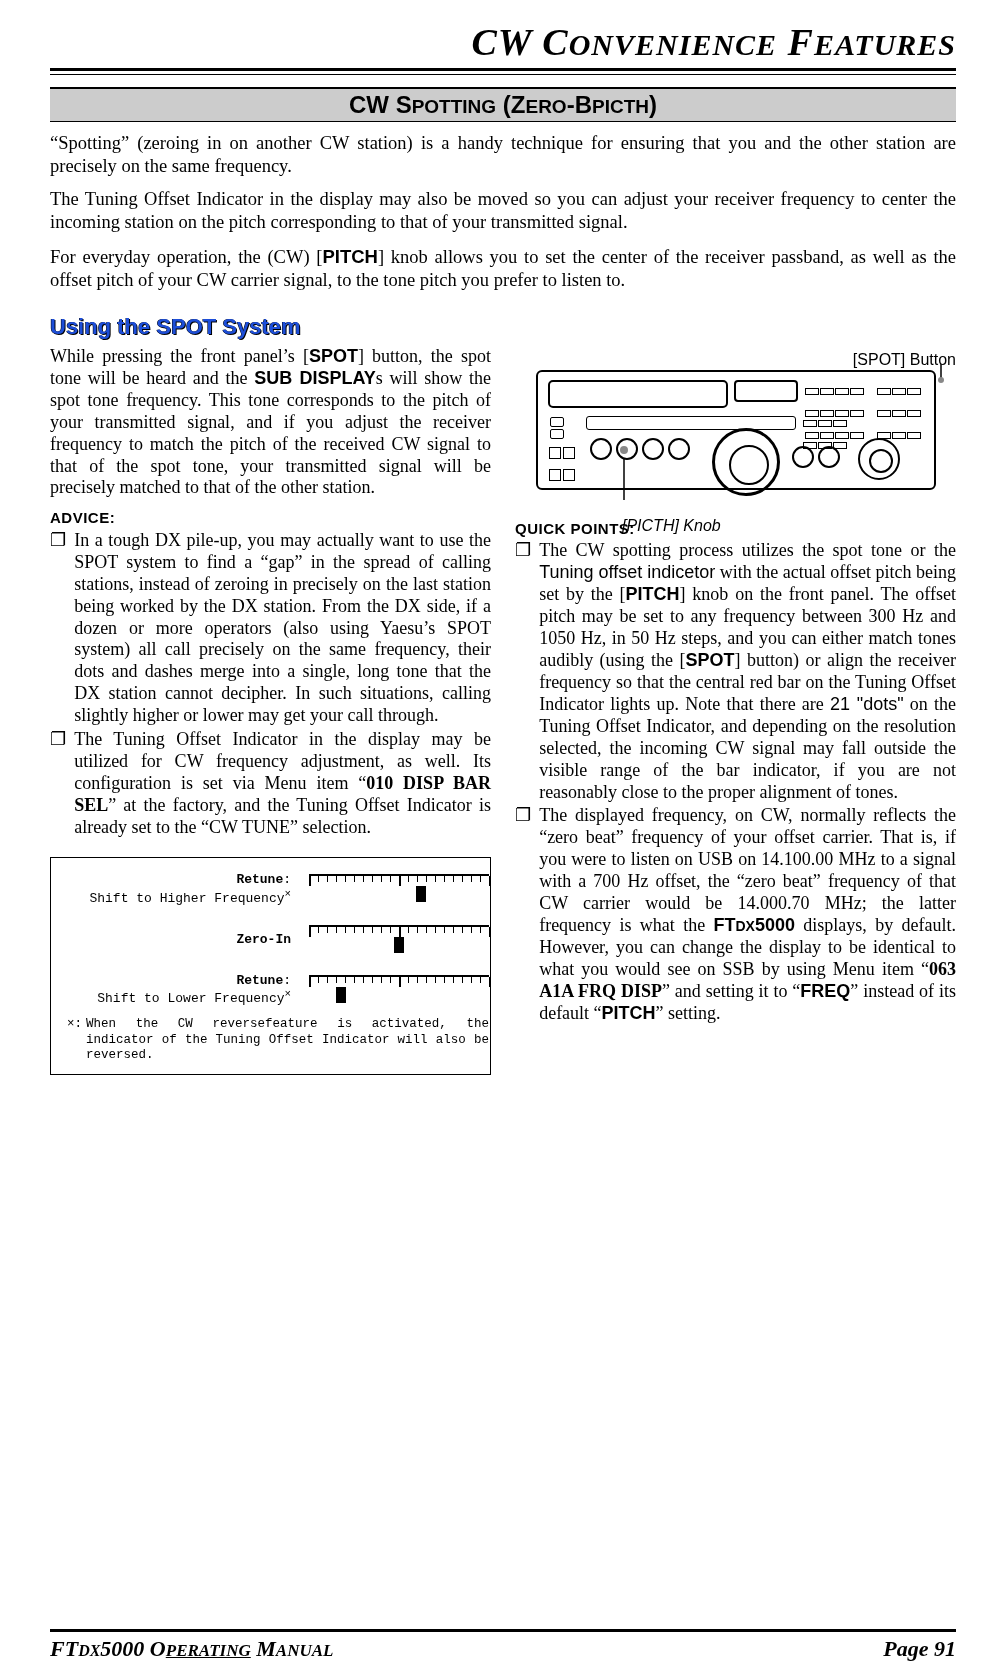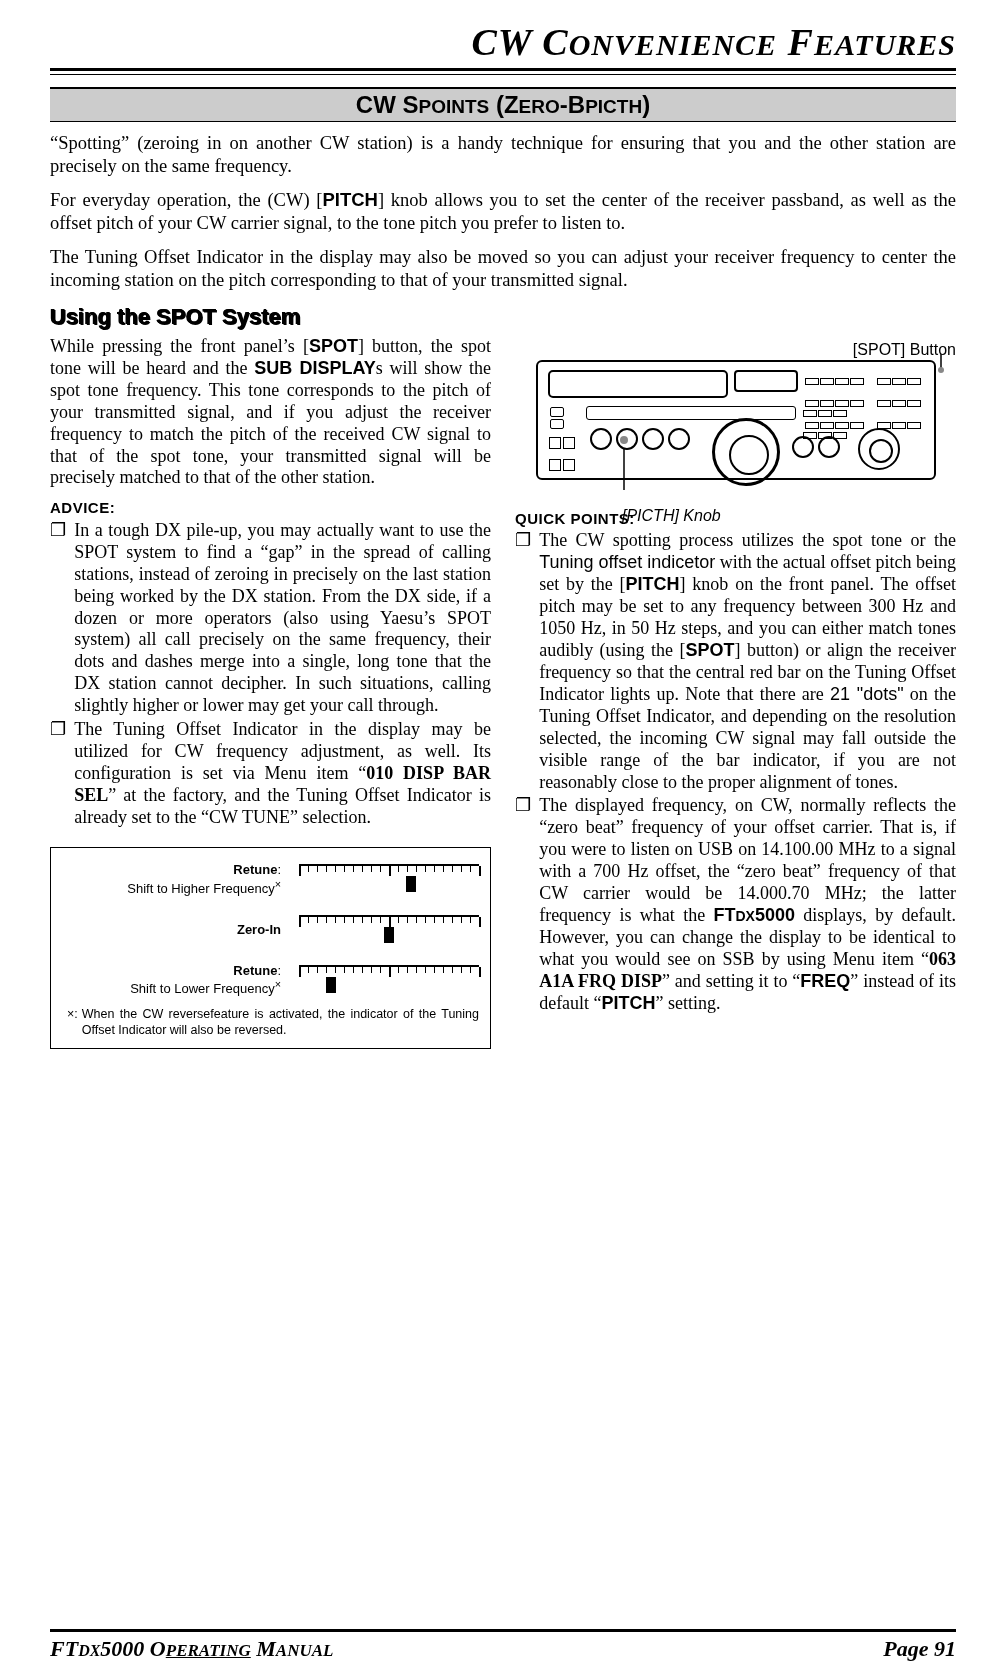--- a/index.html
+++ b/index.html
@@ -35,23 +35,23 @@
     font-size: 24px;
     padding: 2px 0;
     border-top: 2px solid #000;
     border-bottom: 1px solid #000;
   }
   .intro { font-size: 18.5px; line-height: 1.25; margin: 10px 0; text-align: justify;}
   .subhead {
     font-family: Arial, Helvetica, sans-serif;
     font-weight: bold;
     font-size: 22px;
-    color: #000000;
+    color: #1d4ed8;
     text-shadow: 1px 1px 0 #000, -0.5px -0.5px 0 #000;
-    margin-top: 12px;
+    margin-top: 22px;
   }
   .two-col {
     display: flex;
     gap: 24px;
     margin-top: 4px;
   }
   .col {
     flex: 1 1 0;
     font-size: 18px;
     line-height: 1.22;
@@ -80,23 +80,23 @@
     font-size: 18px;
     line-height: 1.22;
     flex: 0 0 auto;
   }
   .bullet-body {
     flex: 1 1 auto;
   }
   .bold-sans { font-family: Arial, Helvetica, sans-serif; font-weight: bold; }
   .framed-box {
     border: 1px solid #000;
-    padding: 14px 11px 10px 16px;
+    padding: 14px 1px 10px 16px;
     margin-top: 18px;
-    font-family: Liberation Sans, sans-serif;
+    font-family: Liberation Mono, monospace;
     font-size: 13px;
   }
   .fb-row { display: flex; align-items: center; justify-content: flex-end; margin-bottom: 18px; }
   .fb-label { text-align: right; line-height: 1.2; margin-right: 18px; }
   .indicator {
     width: 180px; height: 30px; position: relative; flex: 0 0 auto;
     border-top: 2px solid #000;
   }
   .indicator .tick { position:absolute; top:0; width:1px; background:#000; }
   .indicator .tick.major { height:10px; width:2px; }
@@ -157,28 +157,28 @@
 <body>
 <div class="page">
 
 <div class="header-title">
   <span><i>CW C</i></span><span style="font-size:30px;"><i>ONVENIENCE</i></span> <span><i>F</i></span><span style="font-size:30px;"><i>EATURES</i></span>
 </div>
 <div class="rule-thick"></div>
 <div class="rule-thin"></div>
 
 <div class="section-bar">
-  <span>CW S</span><span style="font-size:19px;">POINTS</span> (<span>Z</span><span style="font-size:19px;">ERO</span>-<span>B</span><span style="font-size:19px;">PICTH</span>)
+  <span>CW S</span><span style="font-size:19px;">POTTING</span> (<span>Z</span><span style="font-size:19px;">ERO</span>-<span>B</span><span style="font-size:19px;">PICTH</span>)
 </div>
 
 <p class="intro">“Spotting” (zeroing in on another CW station) is a handy technique for ensuring that you and the other station are precisely on the same frequency.</p>
+<p class="intro">The Tuning Offset Indicator in the display may also be moved so you can adjust your receiver frequency to center the incoming station on the pitch corresponding to that of your transmitted signal.</p>
 <p class="intro">
   <span>For everyday operation, the (CW) [</span><span class="bold-sans">PITCH</span><span>] knob allows you to set the center of the receiver passband, as well as the offset pitch of your CW carrier signal, to the tone pitch you prefer to listen to.</span>
 </p>
-<p class="intro">The Tuning Offset Indicator in the display may also be moved so you can adjust your receiver frequency to center the incoming station on the pitch corresponding to that of your transmitted signal.</p>
 
 <div class="subhead">Using the SPOT System</div>
 
 <div class="two-col">
 
   <div class="col">
     <p style="margin:2px 0 10px 0;">
       <span>While pressing the front panel’s [</span><span class="bold-sans">SPOT</span><span>] button, the spot tone will be heard and the </span><span class="bold-sans">SUB DISPLAY</span><span>s will show the spot tone frequency. This tone corresponds to the pitch of your transmitted signal, and if you adjust the receiver frequency to match the pitch of the received CW signal to that of the spot tone, your transmitted signal will be precisely matched to that of the other station.</span>
     </p>
 

